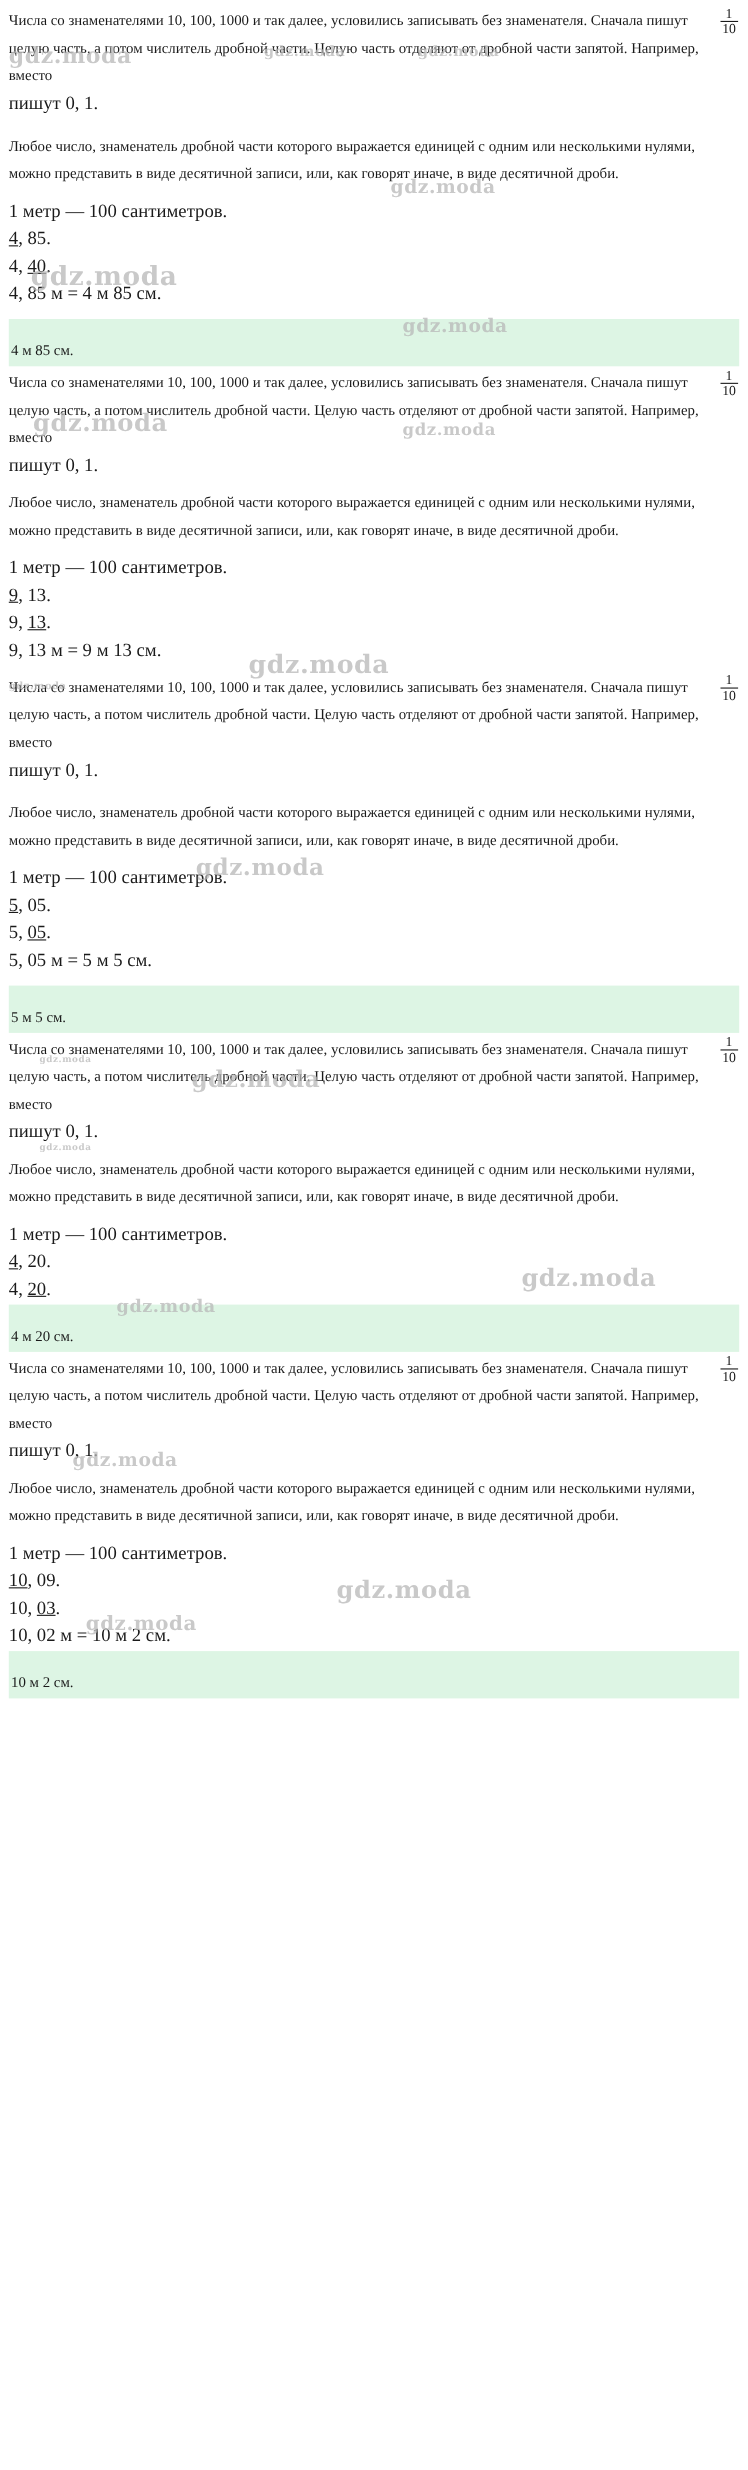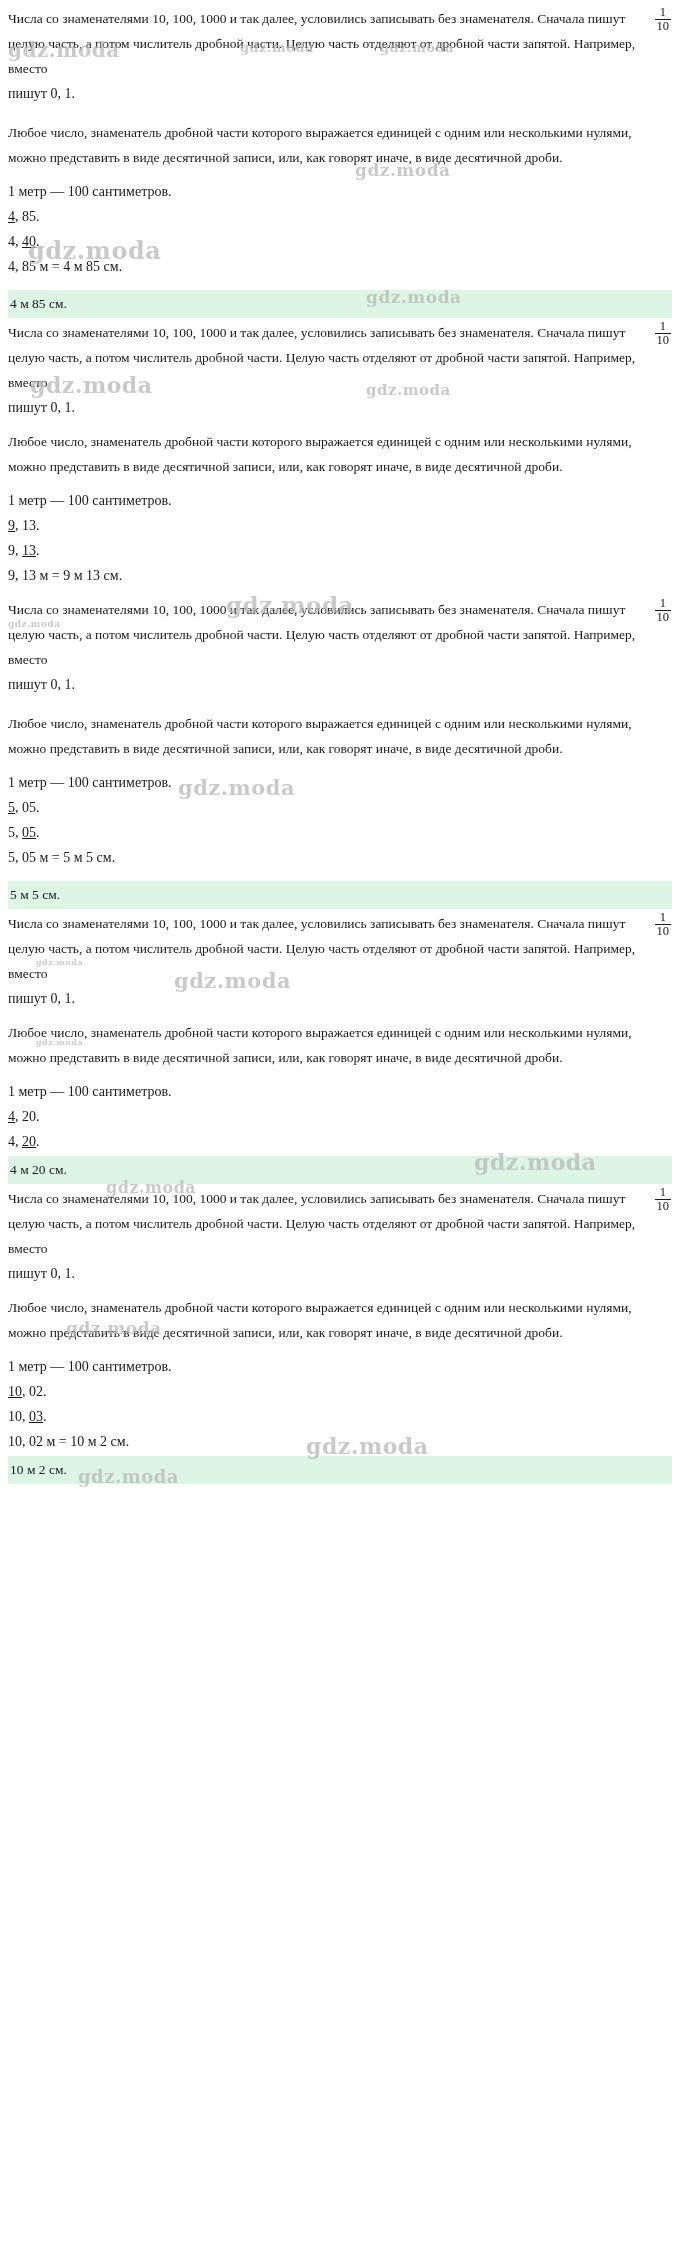--- a/index.html
+++ b/index.html
@@ -44,31 +44,31 @@
     border-top: 1px solid #1a1a1a;
     padding: 0 2px;
   }
   .block {
     position: relative;
     margin-bottom: 0px;
   }
   .spacer-s { height: 9px; }
   .spacer-m { height: 14px; }
   .line {
-    font-size: 14px;
+    font-size: 17px;
     line-height: 25px;
   }
   .u {
     text-decoration: underline;
   }
   .answer {
     background: #ddf5e4;
     font-size: 13.5px;
     line-height: 25px;
-    padding: 1px 2px 2px 2px;
+    padding: 16px 2px 2px 2px;
     margin: 2px 0 2px 0;
     display: block;
   }
   .wm {
     position: absolute;
     font-family: "DejaVu Serif", serif;
     font-weight: bold;
     color: #b8b8b8;
     opacity: 0.75;
     white-space: nowrap;
@@ -183,21 +183,21 @@
           <span class="num">1</span>
           <span class="den">10</span>
         </span>
         <span>Числа со знаменателями 10, 100, 1000 и так далее, условились записывать без знаменателя. Сначала пишут целую часть, а потом числитель дробной части. Целую часть отделяют от дробной части запятой. Например, вместо</span>
       </div>
       <div class="line">пишут 0, 1.</div>
       <div class="spacer-s"></div>
       <div class="para">Любое число, знаменатель дробной части которого выражается единицей с одним или несколькими нулями, можно представить в виде десятичной записи, или, как говорят иначе, в виде десятичной дроби.</div>
       <div class="spacer-s"></div>
       <div class="line">1 метр — 100 сантиметров.</div>
-      <div class="line"><span class="u">10</span><span>, 02.</span></div>
+      <div class="line"><span class="u">10</span><span>, 09.</span></div>
       <div class="line">10, <span class="u">03</span><span>.</span></div>
       <div class="line">10, 02 м = 10 м 2 см.</div>
       <div class="answer">10 м 2 см.</div>
     </div>
 
   </div>
 
   <div class="wm-layer" id="wm-layer">
       <span class="wm" style="left: 8px; top: 38px; font-size: 20px; color: rgb(184, 184, 184);">gdz.moda</span>
       <span class="wm" style="left: 240px; top: 40px; font-size: 13px; color: rgb(184, 184, 184);">gdz.moda</span>

